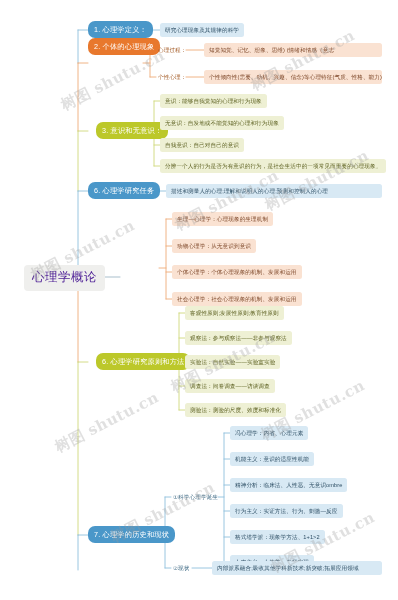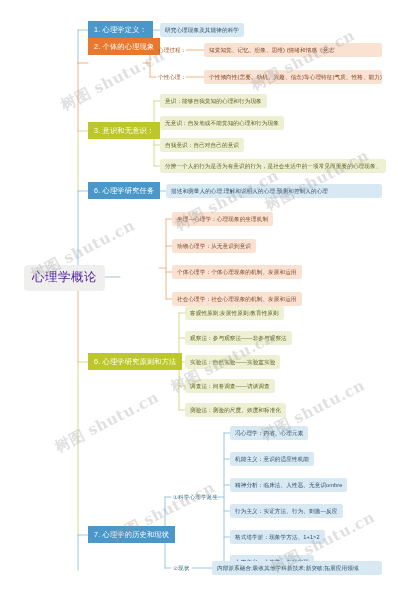--- a/index.html
+++ b/index.html
@@ -68,26 +68,26 @@
     padding: 5px 8px;
     border-radius: 4px;
     letter-spacing: .5px;
   }
 
   
   .l1 {
     color: #ffffff;
     font-size: 7.2px;
     padding: 4px 6px;
-    border-radius: 0;
+    border-radius: 7px;
     letter-spacing: .2px;
   }
   .l1.blue   { background: #4a97c9; }
   .l1.orange { background: #e8782d; }
-  .l1.olive  { background: #bcc82a; }
+  .l1.olive  { background: #bcc82a; margin-left: 8px; }
 
   
   .leaf {
     font-size: 5.6px;
     padding: 3.5px 5px;
     border-radius: 2.5px;
     letter-spacing: .1px;
   }
   .leaf.blue   { background: #d8e9f4; color: #2c4d63; }
   .leaf.orange { background: #fae2d2; color: #7a4324; }

